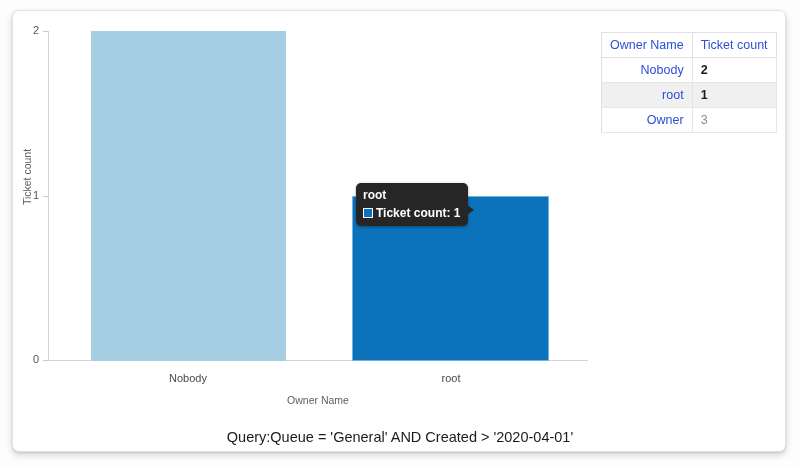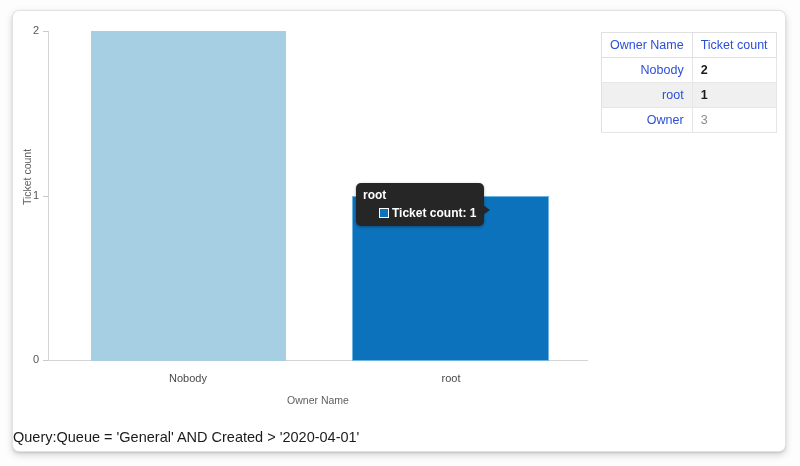--- a/index.html
+++ b/index.html
@@ -118,21 +118,21 @@
   .bar {
     position: absolute;
     box-sizing: border-box;
   }
 
   .query-caption {
     position: absolute;
     left: 0;
     top: 418px;
     width: 774px;
-    text-align: left;
+    text-align: center;
     font-size: 14.5px;
     color: #1b1b1b;
     white-space: nowrap;
   }
 
   
   .data-table {
     position: absolute;
     left: 588px;
     top: 21px;
@@ -194,21 +194,20 @@
     font-weight: bold;
     font-size: 12px;
     color: #ffffff;
     margin-bottom: 2px;
   }
   .tooltip-row {
     display: flex;
     align-items: center;
     font-size: 12px;
     font-weight: bold;
-    margin-left: 16px;
   }
   .tooltip-swatch {
     width: 10px;
     height: 10px;
     border: 1.5px solid #ffffff;
     background: #0b72bb;
     margin-right: 3px;
     flex: 0 0 auto;
     box-sizing: border-box;
   }

